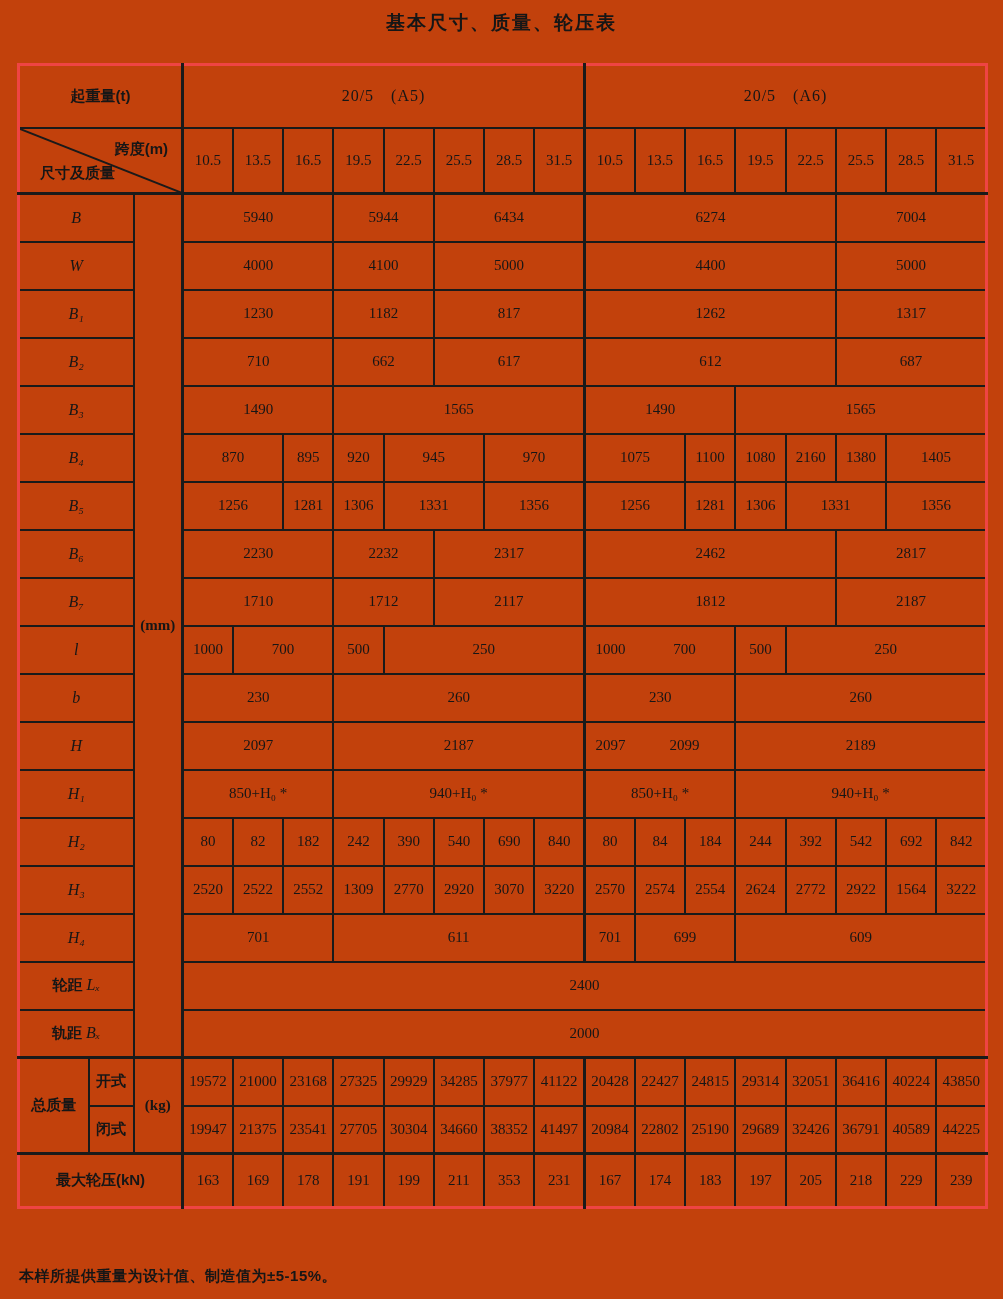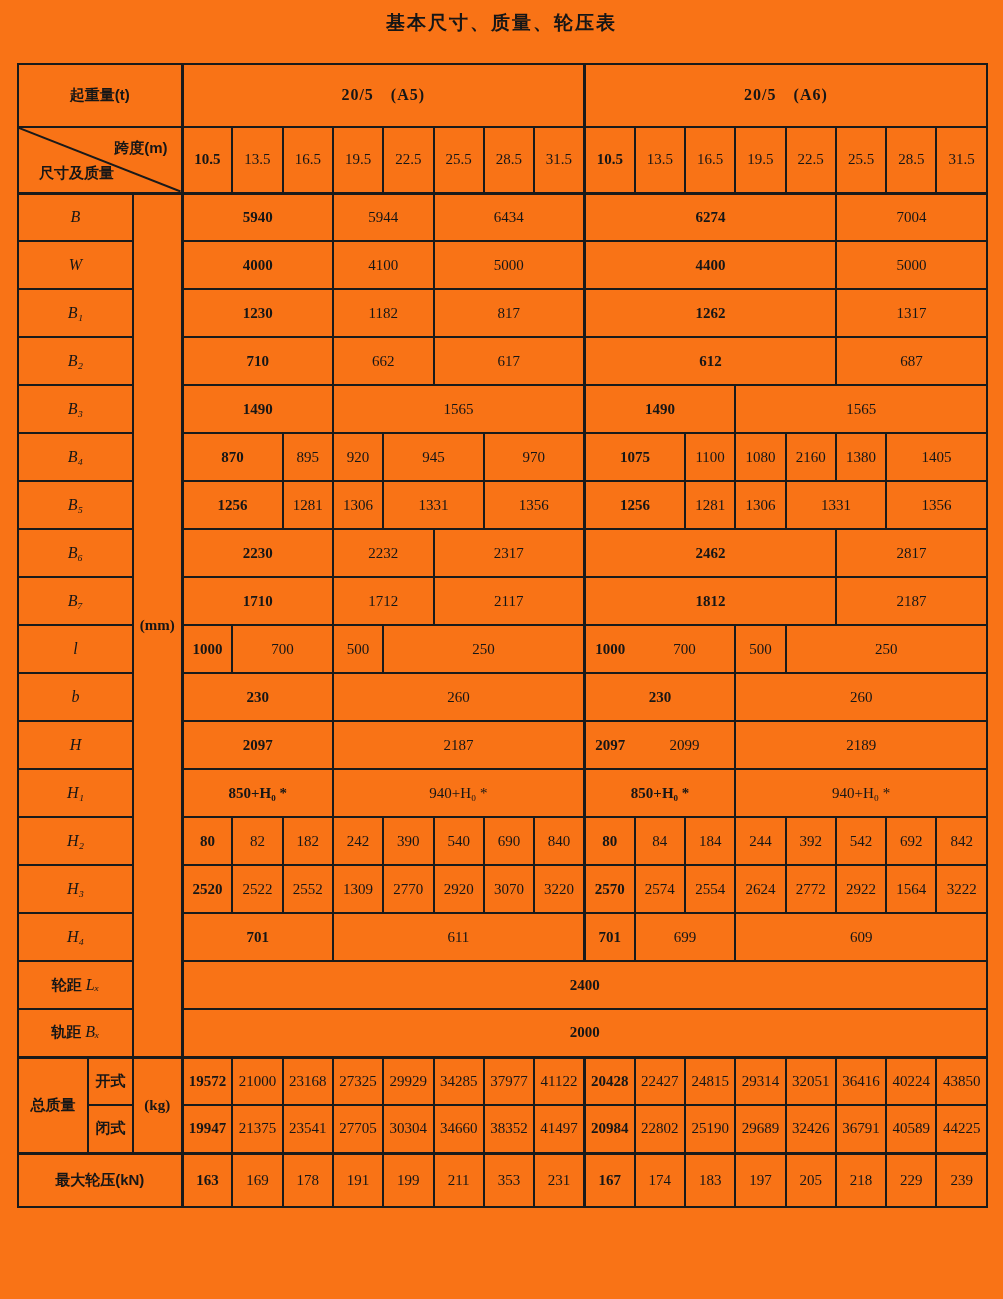--- a/index.html
+++ b/index.html
@@ -1,42 +1,42 @@
 <!DOCTYPE html>
 <html><head>
 <meta charset="utf-8">
 <style>
   html,body{margin:0;padding:0;}
   body{background:#e9e9e7;}
   .page{
-    position:relative;width:1003px;height:1299px;background:#f97316;
+    position:relative;width:1003px;height:1299px;background:#c2410c;
     font-family:"Liberation Serif","DejaVu Serif",serif;color:#161616;overflow:hidden;
   }
   .title{
     position:absolute;top:10px;left:0;width:100%;text-align:center;
     font-family:"Liberation Sans","DejaVu Sans",sans-serif;
     font-size:19px;font-weight:bold;letter-spacing:2px;
   }
   table.spec{
     position:absolute;left:17px;top:63px;width:971px;
     border-collapse:collapse;table-layout:fixed;
-    border:1px solid #ef4444;
+    border:3px solid #ef4444;
   }
   td{
     border:2px solid #1a1a1a;text-align:center;vertical-align:middle;
     padding:0;overflow:hidden;white-space:nowrap;
   }
   tr{height:48px;}
   tr.r-cap{height:63px;}
   tr.r-span{height:66px;padding-left:21px;}
   tr.r-span td{border-bottom-width:3px;}
   #open-row td{border-top-width:3px;}
   #wheel-row{height:54px;}
   #wheel-row td{border-top-width:3px;}
-  td.thickL{border-left-width:3px;font-weight:bold;}
+  td.thickL{border-left-width:3px;}
   td.nb{border-right-style:hidden;}
   .num{font-size:15px;}
   .cjk{
     font-family:"Liberation Sans","DejaVu Sans",sans-serif;
     font-weight:bold;font-size:15px;
   }
   .grp{font-size:16px;letter-spacing:1px;}
   .mathl{font-style:italic;font-size:16px;}
   td.unit{font-size:15px;font-weight:bold;}
   .diag-cell{position:relative;}
@@ -341,14 +341,15 @@
           <td class="num">183</td>
           <td class="num">197</td>
           <td class="num">205</td>
           <td class="num">218</td>
           <td class="num">229</td>
           <td class="num">239</td>
         </tr>
     </tbody>
   </table>
 
+  <div class="footnote">本样所提供重量为设计值、制造值为±5-15%。</div>
 
 </div>
 
 </body></html>

